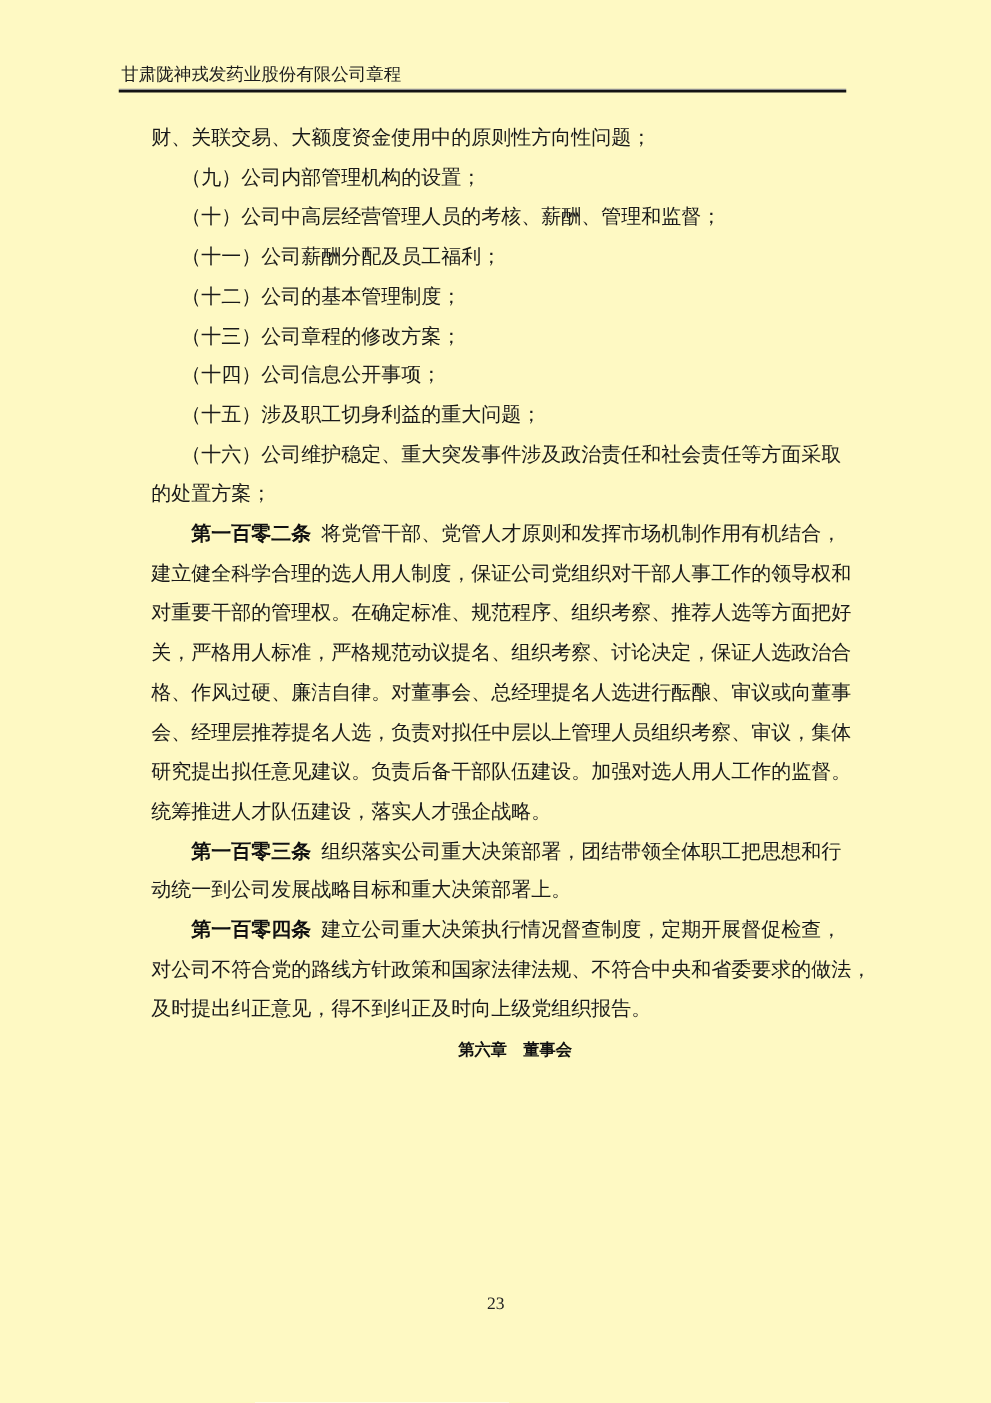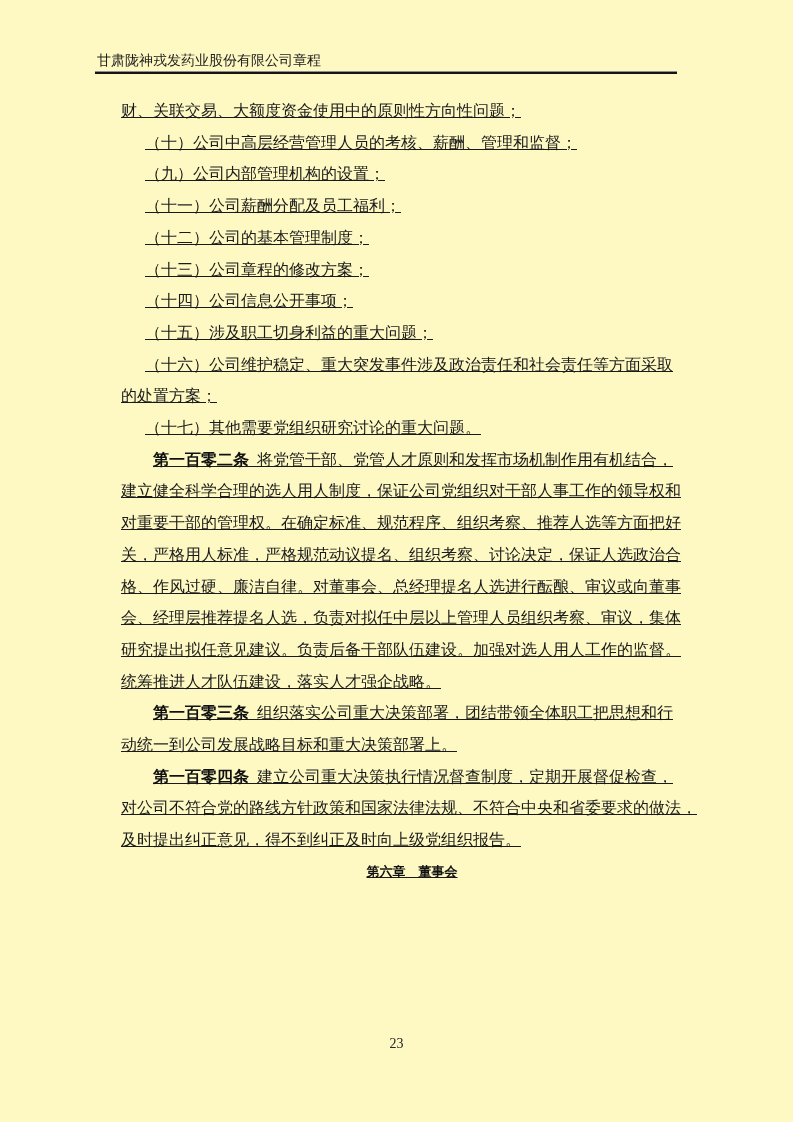--- a/index.html
+++ b/index.html
@@ -37,21 +37,20 @@
   }
   
   .doc-body {
     position: absolute;
     left: 121px;
     top: 95px;
     width: 582px;
     font-size: 16px;
     line-height: 31.7px;
     text-align: left;
-    text-decoration: underline;
   }
   .para {
     margin: 0;
     padding: 0;
     white-space: pre-line;
   }
   .item { text-indent: 1.5em; }
   .art  { text-indent: 2em; }
   .art-num {
     font-weight: bold;
@@ -84,30 +83,29 @@
 </head>
 <body>
 
 <div class="page">
 
   <div class="header-title">甘肃陇神戎发药业股份有限公司章程</div>
   <div class="header-rule"></div>
 
   <div class="doc-body">
     <p class="para">财、关联交易、大额度资金使用中的原则性方向性问题；</p>
+    <p class="para item">（九）公司内部管理机构的设置；</p>
     <p class="para item">（十）公司中高层经营管理人员的考核、薪酬、管理和监督；</p>
-    <p class="para item">（九）公司内部管理机构的设置；</p>
     <p class="para item">（十一）公司薪酬分配及员工福利；</p>
     <p class="para item">（十二）公司的基本管理制度；</p>
     <p class="para item">（十三）公司章程的修改方案；</p>
     <p class="para item">（十四）公司信息公开事项；</p>
     <p class="para item">（十五）涉及职工切身利益的重大问题；</p>
     <p class="para item">（十六）公司维护稳定、重大突发事件涉及政治责任和社会责任等方面采取
 的处置方案；</p>
-    <p class="para item">（十七）其他需要党组织研究讨论的重大问题。</p>
     <p class="para art"><b class="art-num">第一百零二条</b><span>&nbsp; 将党管干部、党管人才原则和发挥市场机制作用有机结合，
 建立健全科学合理的选人用人制度，保证公司党组织对干部人事工作的领导权和
 对重要干部的管理权。在确定标准、规范程序、组织考察、推荐人选等方面把好
 关，严格用人标准，严格规范动议提名、组织考察、讨论决定，保证人选政治合
 格、作风过硬、廉洁自律。对董事会、总经理提名人选进行酝酿、审议或向董事
 会、经理层推荐提名人选，负责对拟任中层以上管理人员组织考察、审议，集体
 研究提出拟任意见建议。负责后备干部队伍建设。加强对选人用人工作的监督。
 统筹推进人才队伍建设，落实人才强企战略。</span></p>
     <p class="para art"><b class="art-num">第一百零三条</b><span>&nbsp; 组织落实公司重大决策部署，团结带领全体职工把思想和行
 动统一到公司发展战略目标和重大决策部署上。</span></p>

